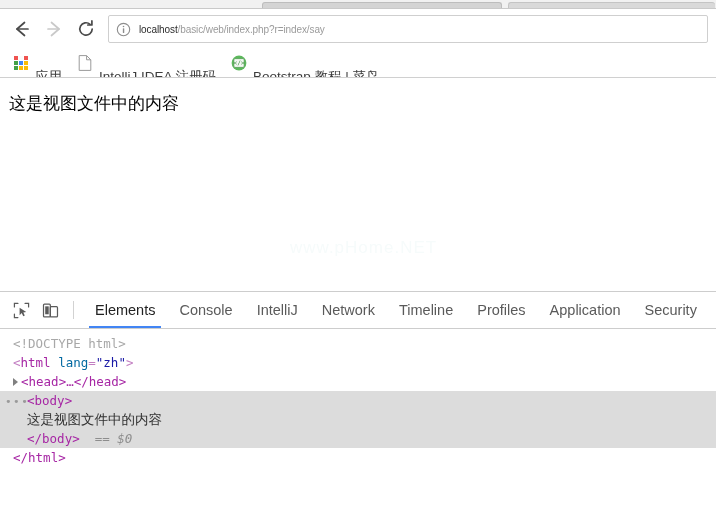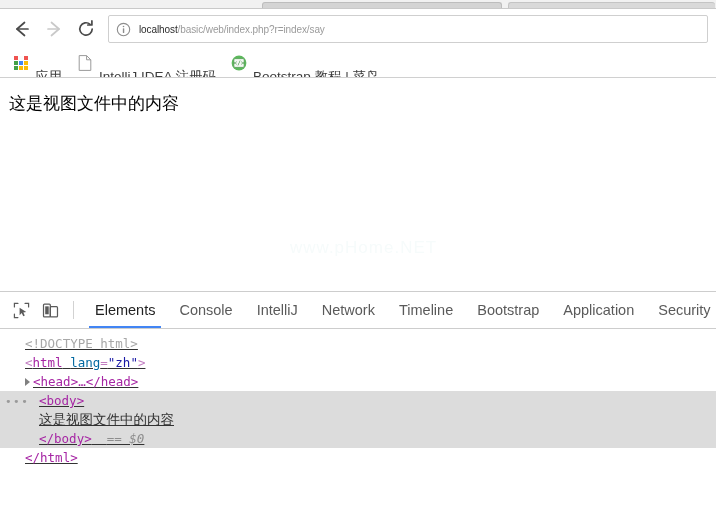--- a/index.html
+++ b/index.html
@@ -263,25 +263,24 @@
     font-family: "DejaVu Sans Mono", "Liberation Mono", monospace;
     font-size: 12.5px;
     line-height: 19px;
     padding-top: 5px;
     background: #ffffff;
     color: #333333;
   }
   .dom-line {
     position: relative;
     white-space: pre;
-    padding-left: 12px;
+    padding-left: 0;
     height: 19px;
     display: flex;
     align-items: center;
-    text-decoration: underline;
   }
   .dom-line.selected {
     background: #dcdcdc;
   }
   .dom-line .indent { display: inline-block; }
   .tok-doctype { color: #a8a8a8; }
   .tok-punct   { color: #c27ec2; }
   .tok-tag     { color: #a626a4; }
   .tok-attr    { color: #0369a1; }
   .tok-val     { color: #1a1aa6; }
@@ -421,21 +420,21 @@
       </button>
 
       <div class="dt-sep"></div>
 
       <div class="dt-tabs">
         <button class="dt-tab active">Elements</button>
         <button class="dt-tab">Console</button>
         <button class="dt-tab">IntelliJ</button>
         <button class="dt-tab">Network</button>
         <button class="dt-tab">Timeline</button>
-        <button class="dt-tab">Bootstrap</button>
+        <button class="dt-tab">Profiles</button>
         <button class="dt-tab">Application</button>
         <button class="dt-tab">Security</button>
 
       </div>
     </div>
 
     <div class="dom-tree">
 
       <div class="dom-line">
         <span class="indent" style="width:13px"></span><span class="tok-doctype">&lt;!DOCTYPE html&gt;</span>

